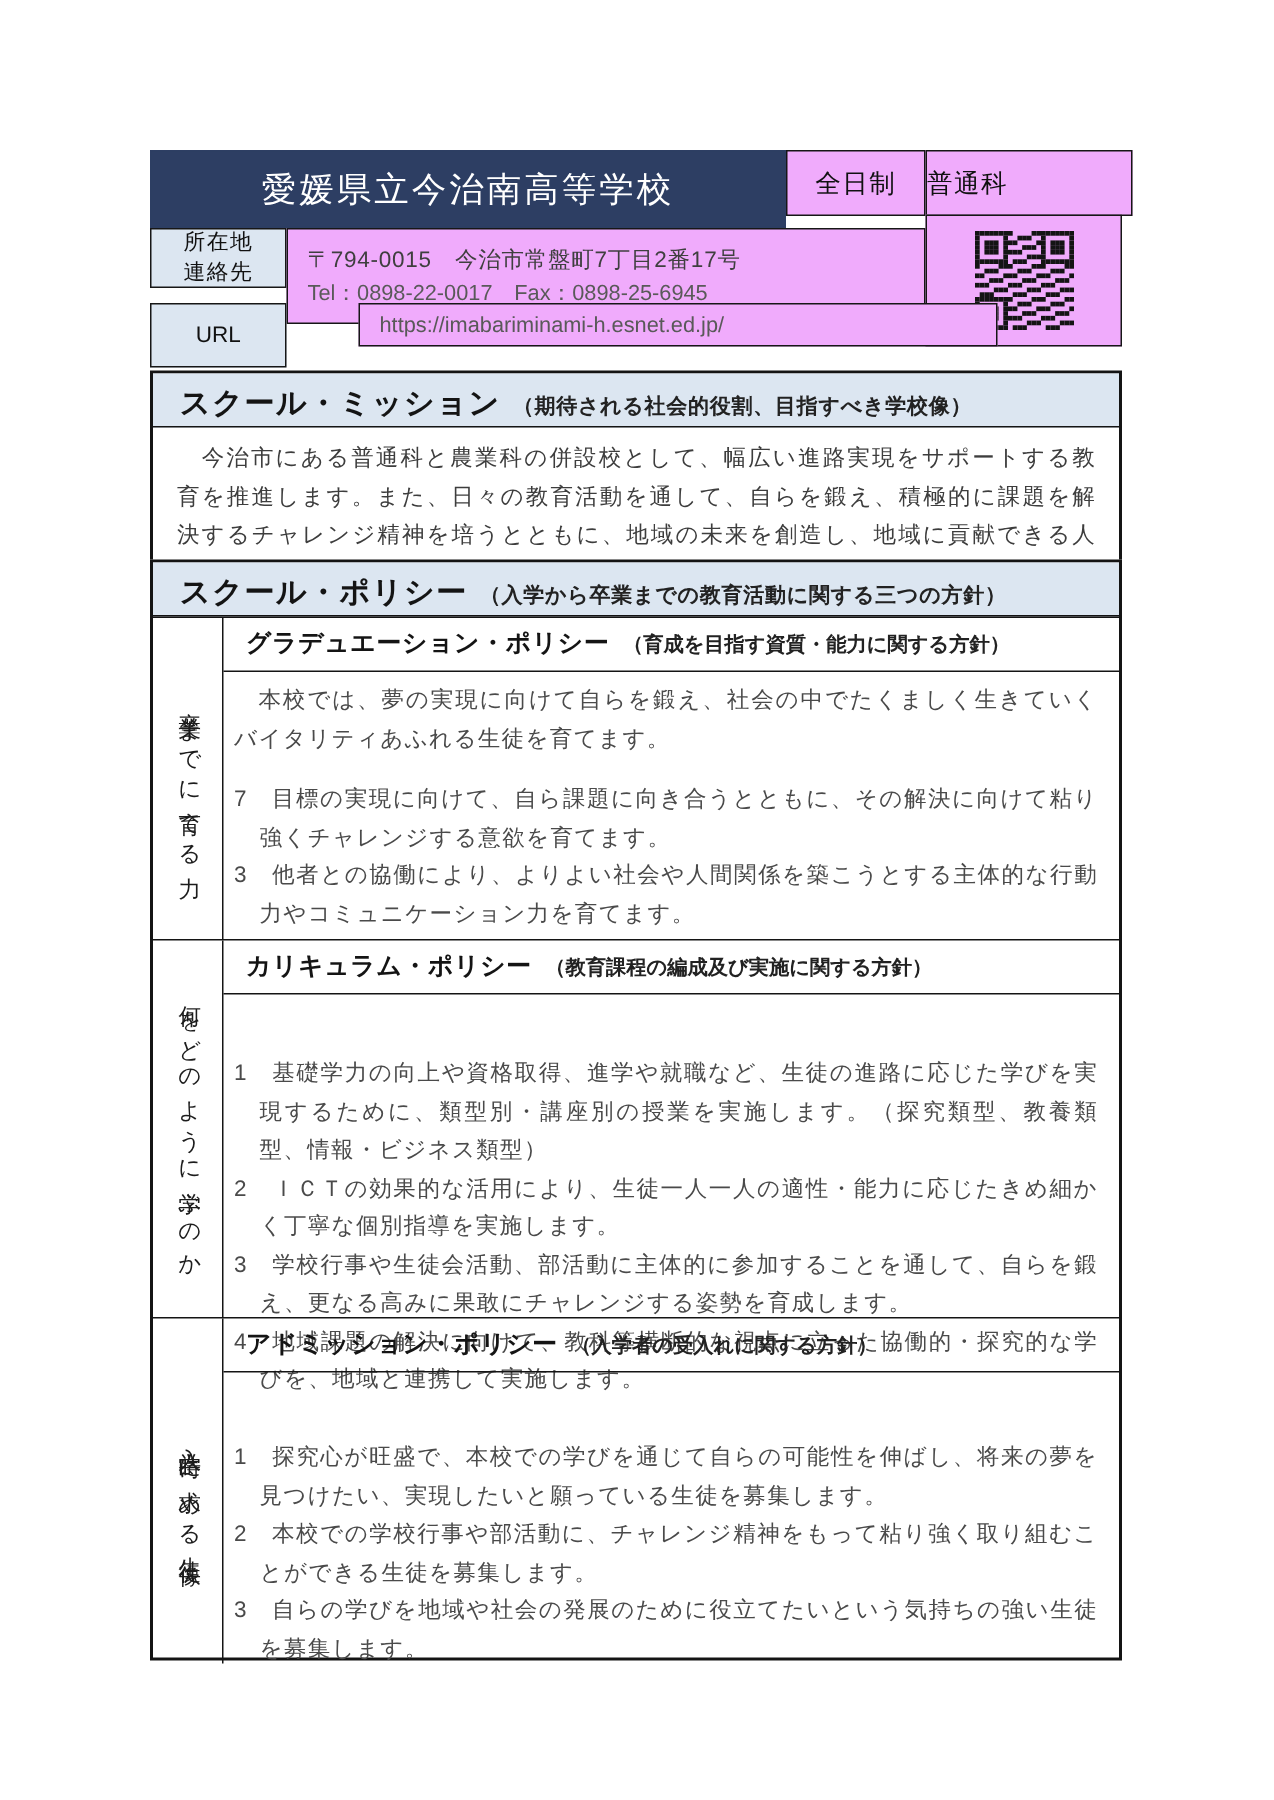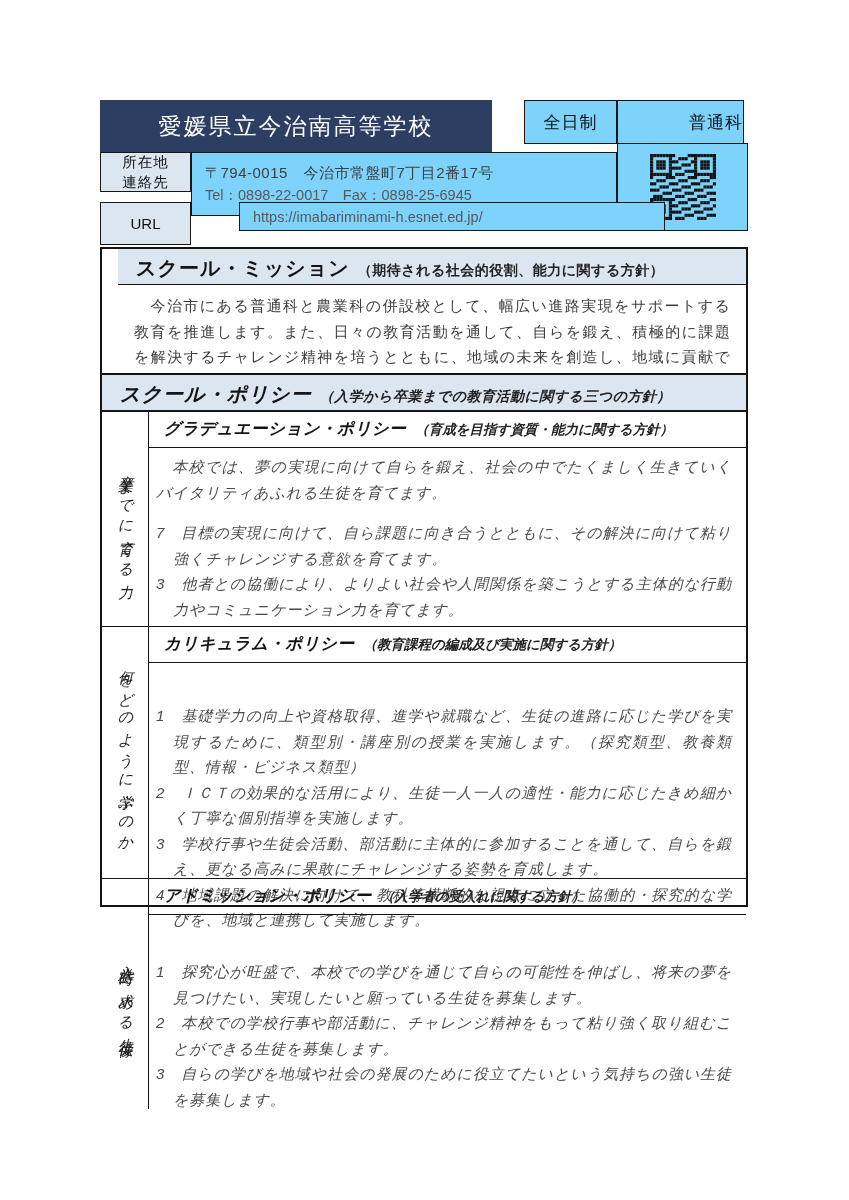--- a/index.html
+++ b/index.html
@@ -4,50 +4,50 @@
 <style>
   * { margin:0; padding:0; box-sizing:border-box; }
   html,body { background:#e9e9e9; }
   .page {
     position:relative; width:849px; height:1200px; background:#ffffff;
     margin:0 auto; font-family:"Liberation Sans", sans-serif; color:#111;
     overflow:hidden;
   }
   
   .hdr { position:absolute; left:100px; top:100px; width:648px; height:131px; }
-  .cell { position:absolute; border:1.5px solid #161616; background:#7dd3fc; }
+  .cell { position:absolute; border:1.5px solid #161616; background:#f0abfc; }
   .cell-school {
-    left:0; top:0; width:392px; height:52px; background:#2d3e63; border-color:#2d3e63;
+    left:0; top:0; width:424px; height:52px; background:#2d3e63; border-color:#2d3e63;
     display:flex; align-items:center; justify-content:center;
   }
   .cell-school span { color:#fff; font-size:23px; letter-spacing:2px; }
   .cell-fulltime { left:424px; top:0; width:93px; height:44px; display:flex; align-items:center; justify-content:center; font-size:17px; letter-spacing:1px; }
-  .cell-dept     { left:517px; top:0; width:127px; height:44px; display:flex; align-items:center; justify-content:flex-end; font-size:17px; letter-spacing:1px; }
+  .cell-dept     { left:517px; top:0; width:138px; height:44px; display:flex; align-items:center; justify-content:flex-start; font-size:17px; letter-spacing:1px; }
   .cell-qr       { left:517px; top:42.5px; width:131px; height:88.5px; display:flex; align-items:center; justify-content:center; }
   .cell-loclabel { left:0; top:52px; width:91px; height:40px; background:#dce6f1; display:flex; flex-direction:column; align-items:center; justify-content:center; font-size:14.5px; line-height:20px; letter-spacing:1px; }
   .cell-address  { left:91px; top:52px; width:426px; height:64px; display:flex; flex-direction:column; justify-content:center; padding-left:13px; }
   .addr-line1 { font-size:15px; color:#3f3f3f; letter-spacing:0.5px; }
   .addr-line2 { font-size:14.5px; color:#595959; margin-top:3px; }
   .cell-urllabel { left:0; top:102px; width:91px; height:43px; background:#dce6f1; display:flex; align-items:center; justify-content:center; font-size:15px; }
   .cell-url      { left:91px; top:102px; width:426px; height:29px; display:flex; align-items:center; padding-left:13px; font-size:14.5px; color:#595959;margin-left:48px; }
   
   .box { position:absolute; left:100px; width:648px; border:2.5px solid #141414; background:#fff; }
   .box-head {
     background:#dce6f1; border-bottom:1.5px solid #141414; height:36px;
     display:flex; align-items:baseline; padding:6px 0 0 18px;
   }
   .box-head .t1 { font-size:20px; font-weight:bold; color:#141414; letter-spacing:1px; }
   .box-head .t2 { font-size:14px; font-weight:bold; color:#222; margin-left:8px; letter-spacing:0.5px; }
-  .mission { top:247px; height:147px;padding-left:16px; }
+  .mission { top:247px; height:147px; }
   .mission-body {
     padding:8px 15px 0 16px; font-size:15px; line-height:25.5px; color:#3d3d3d;
     text-align:justify; letter-spacing:1.1px;
   }
   
-  .policy { top:373px; height:534px;font-style:italic; }
+  .policy { top:373px; height:734px; }
   .prow { display:flex; border-top:1.5px solid #141414; }
   .prow:first-of-type { border-top:none; }
   .pside {
     width:47px; border-right:1.5px solid #141414; flex:none;
     display:flex; align-items:center; justify-content:center;
   }
   .pside span { writing-mode:vertical-rl; font-size:15px; letter-spacing:3px; color:#1c1c1c; }
   .pmain { flex:1; min-width:0; }
   .psub { height:36px; border-bottom:1.5px solid #141414; display:flex; align-items:baseline; padding:6px 0 0 15px; }
   .psub .t1 { font-size:16.5px; font-weight:bold; color:#141414; letter-spacing:0.5px; }
@@ -316,21 +316,21 @@
       <span>URL</span>
     </div>
     <div class="cell cell-url">
       <span>https://imabariminami-h.esnet.ed.jp/</span>
     </div>
   </div>
 
   <section class="box mission">
     <div class="box-head">
       <span class="t1">スクール・ミッション</span>
-      <span class="t2">（期待される社会的役割、能力に関する方針）</span>
+      <span class="t2">（期待される社会的役割、目指すべき学校像）</span>
     </div>
     <div class="mission-body">　今治市にある普通科と農業科の併設校として、幅広い進路実現をサポートする教育を推進します。また、日々の教育活動を通して、自らを鍛え、積極的に課題を解決するチャレンジ精神を培うとともに、地域の未来を創造し、地域に貢献できる人材を育成します。</div>
   </section>
 
   <section class="box policy">
     <div class="box-head">
       <span class="t1">スクール・ポリシー</span>
       <span class="t2">（入学から卒業までの教育活動に関する三つの方針）</span>
     </div>
 

